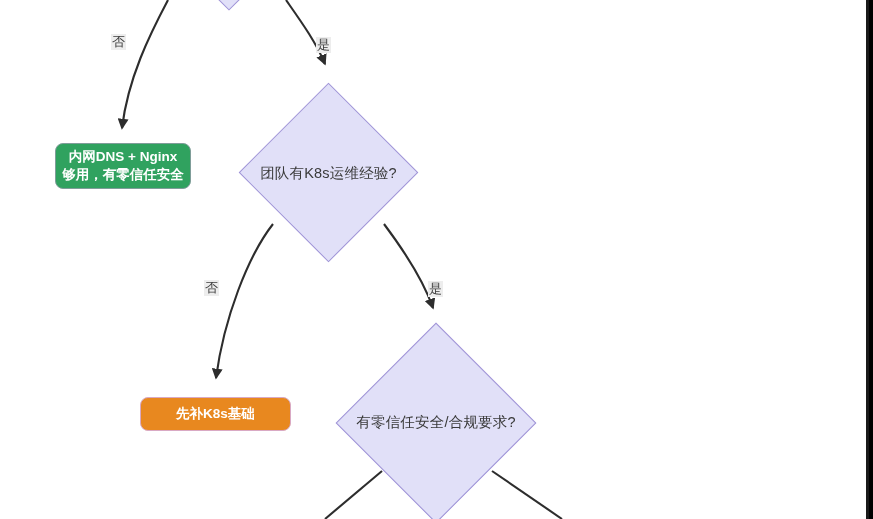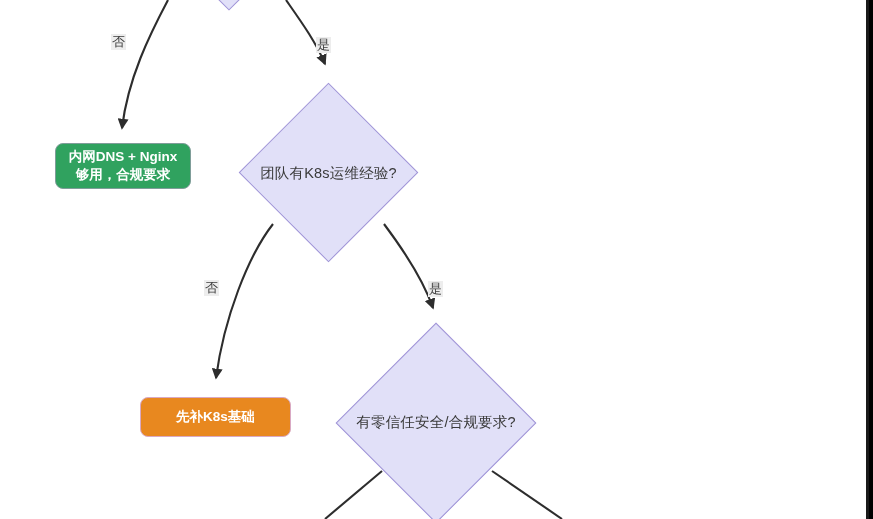--- a/index.html
+++ b/index.html
@@ -128,24 +128,24 @@
     <div class="node diamond" style="left:265px; top:109px; width:127px; height:127px;">
       <span class="dlabel">团队有K8s运维经验?</span>
     </div>
 
     <div class="node diamond" style="left:365px; top:352px; width:142px; height:142px;">
       <span class="dlabel">有零信任安全/合规要求?</span>
     </div>
 
     <div class="node rect rect-green" style="left:55px; top:143px; width:136px; height:46px;">
       <span class="line">内网DNS + Nginx</span>
-      <span class="line">够用，合规要求</span>
+      <span class="line">够用，有零信任安全</span>
     </div>
 
-    <div class="node rect rect-orange" style="left:140px; top:397px; width:151px; height:40px;">
+    <div class="node rect rect-orange" style="left:140px; top:397px; width:151px; height:34px;">
       <span class="line">先补K8s基础</span>
     </div>
 
     <span class="edge-label" style="left:111px; top:34px;">否</span>
 
     <span class="edge-label" style="left:316px; top:37px;">是</span>
 
     <span class="edge-label" style="left:204px; top:280px;">否</span>
 
     <span class="edge-label" style="left:428px; top:281px;">是</span>

